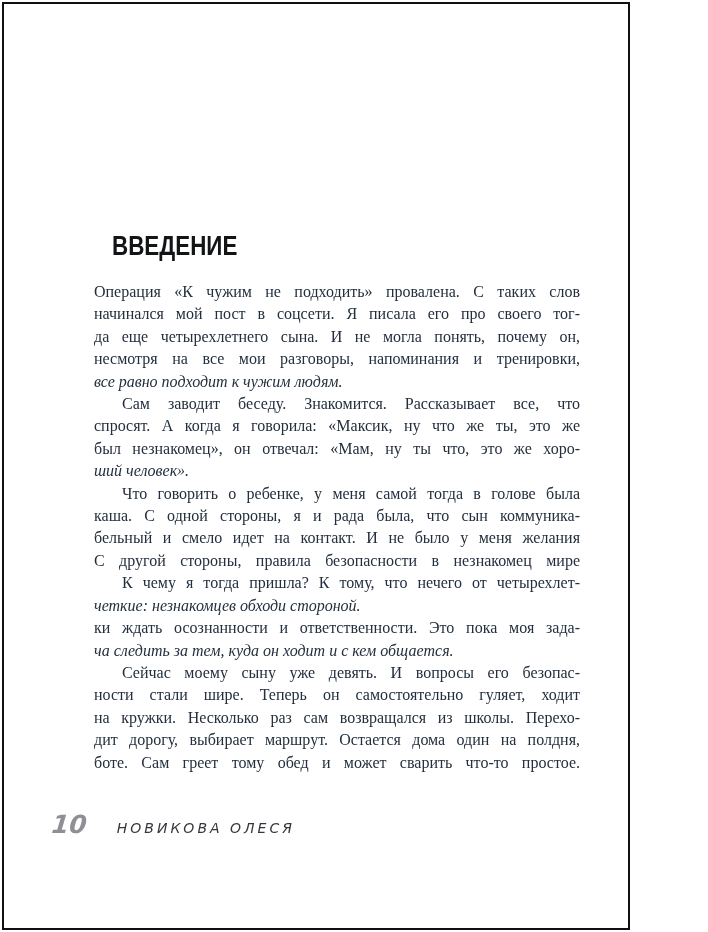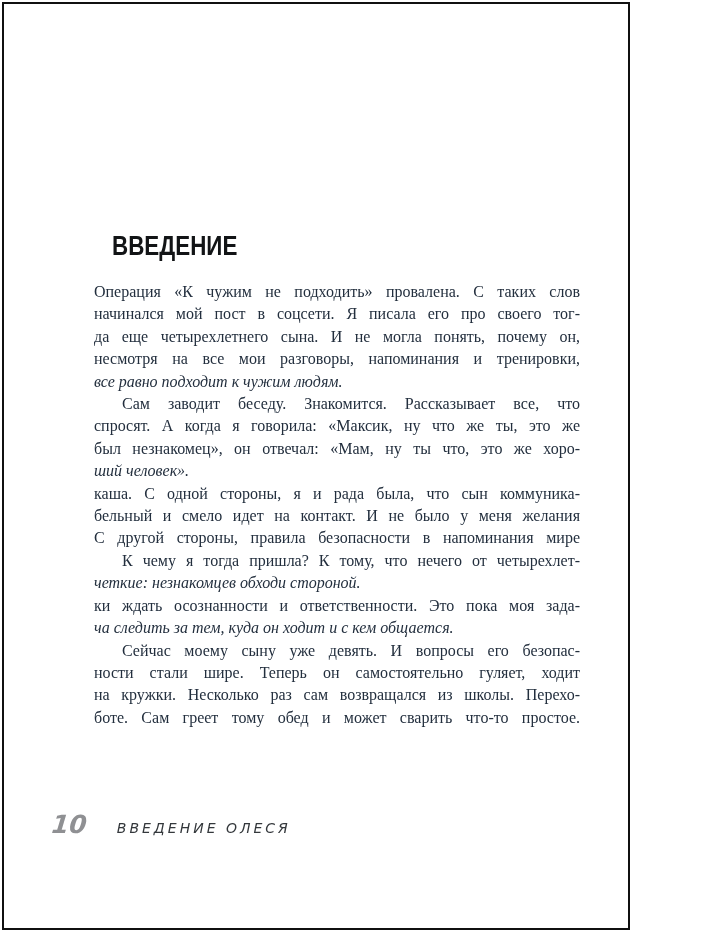--- a/index.html
+++ b/index.html
@@ -95,30 +95,32 @@
   <div class="body-text" id="paragraphs">
       <div class="line">Операция «К чужим не подходить» провалена. С таких слов</div>
       <div class="line">начинался мой пост в соцсети. Я писала его про своего тог-</div>
       <div class="line">да еще четырехлетнего сына. И не могла понять, почему он,</div>
       <div class="line">несмотря на все мои разговоры, напоминания и тренировки,</div>
       <div class="line last">все равно подходит к чужим людям.</div>
       <div class="line indent">Сам заводит беседу. Знакомится. Рассказывает все, что</div>
       <div class="line">спросят. А когда я говорила: «Максик, ну что же ты, это же</div>
       <div class="line">был незнакомец», он отвечал: «Мам, ну ты что, это же хоро-</div>
       <div class="line last">ший человек».</div>
+      <div class="line indent">Что говорить о ребенке, у меня самой тогда в голове была</div>
       <div class="line">каша. С одной стороны, я и рада была, что сын коммуника-</div>
       <div class="line">бельный и смело идет на контакт. И не было у меня желания</div>
-      <div class="line">С другой стороны, правила безопасности в напоминания мире</div>
+      <div class="line">С другой стороны, правила безопасности в незнакомец мире</div>
       <div class="line indent">К чему я тогда пришла? К тому, что нечего от четырехлет-</div>
       <div class="line last">четкие: незнакомцев обходи стороной.</div>
       <div class="line">ки ждать осознанности и ответственности. Это пока моя зада-</div>
       <div class="line last">ча следить за тем, куда он ходит и с кем общается.</div>
       <div class="line indent">Сейчас моему сыну уже девять. И вопросы его безопас-</div>
       <div class="line">ности стали шире. Теперь он самостоятельно гуляет, ходит</div>
       <div class="line">на кружки. Несколько раз сам возвращался из школы. Перехо-</div>
+      <div class="line">дит дорогу, выбирает маршрут. Остается дома один на полдня,</div>
       <div class="line">боте. Сам греет тому обед и может сварить что-то простое.</div>
     </div>
 
   <div class="footer">
     <span class="pagenum">10</span>
-    <span class="author">ВВЕДЕНИЕ ОЛЕСЯ</span>
+    <span class="author">НОВИКОВА ОЛЕСЯ</span>
   </div>
 </div>
 
 </body></html>

